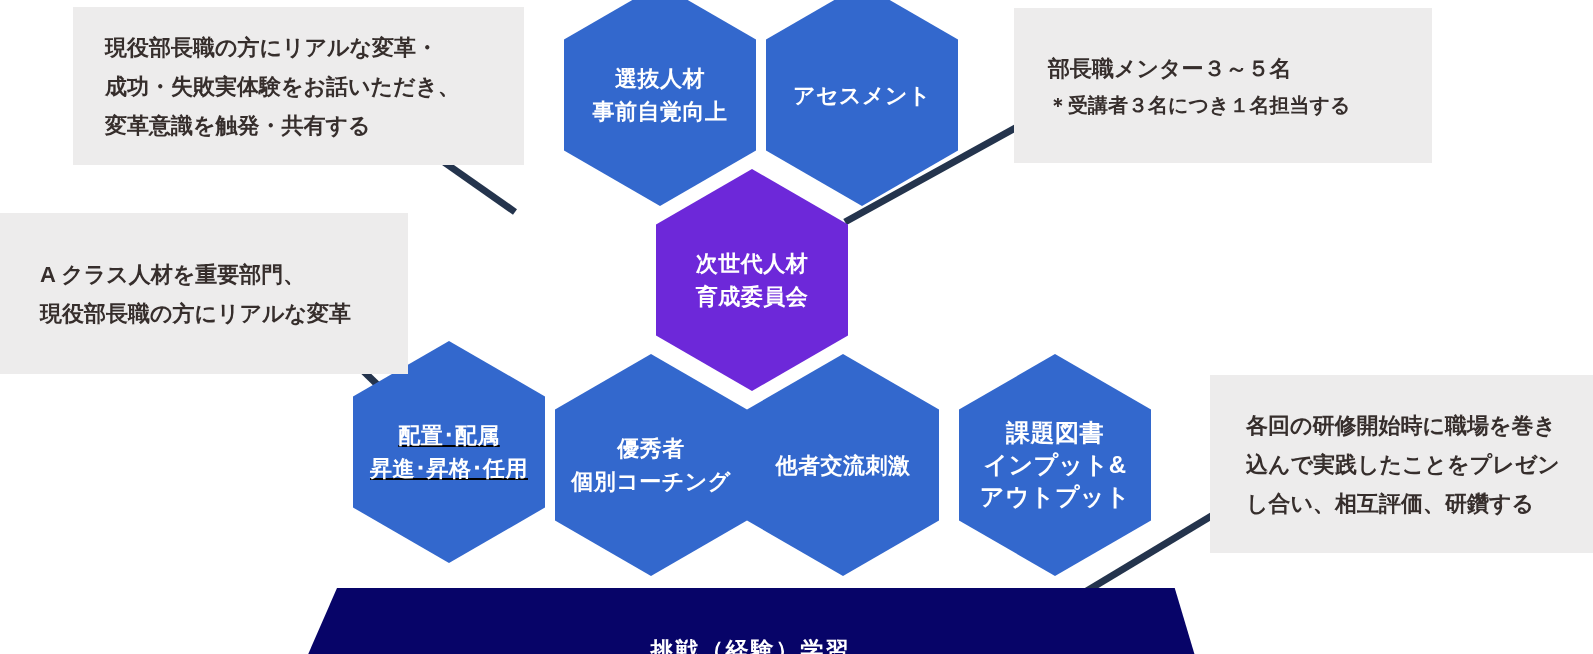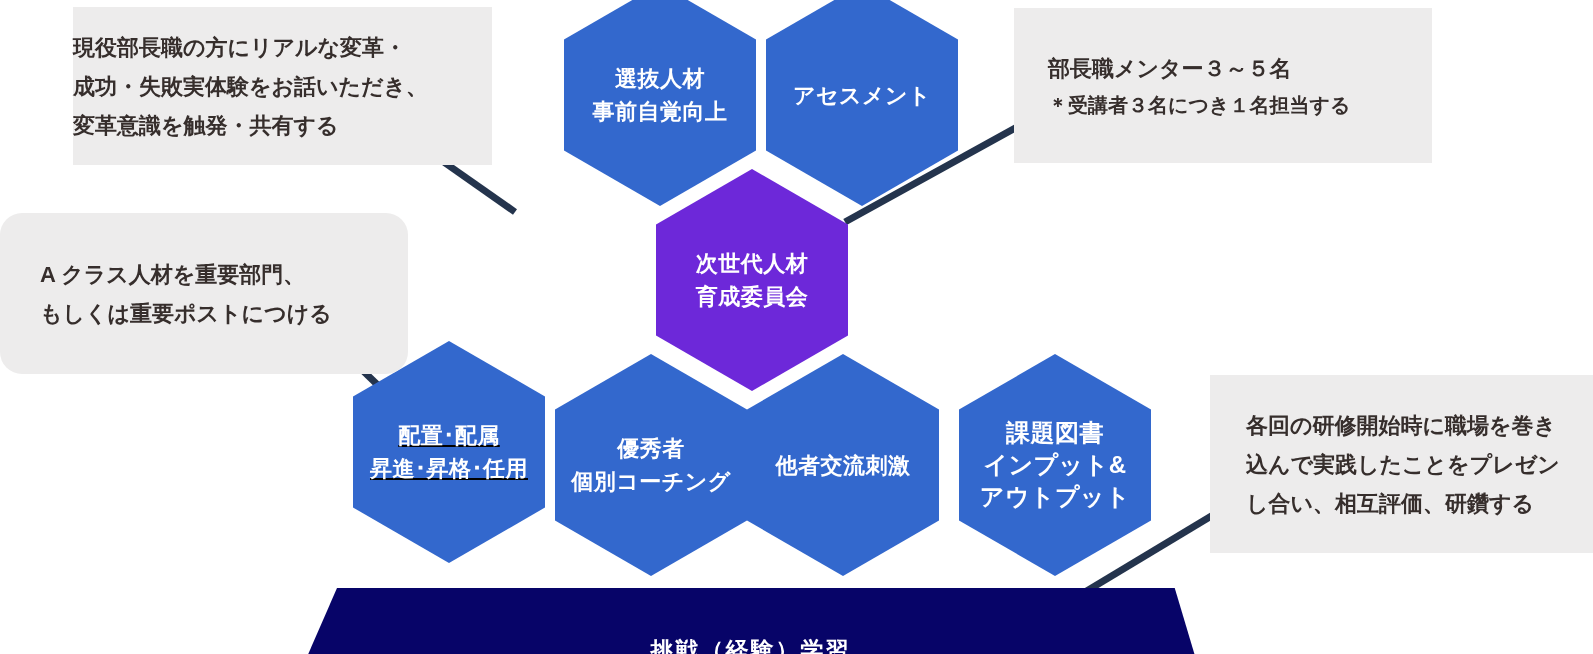--- a/index.html
+++ b/index.html
@@ -35,22 +35,22 @@
     color:#ffffff;font-weight:700;font-size:23px;letter-spacing:2px;white-space:nowrap;
   }
   
   .note-box{
     position:absolute;background:#edecec;z-index:3;
     display:flex;flex-direction:column;justify-content:center;
     color:#362e2c;font-weight:700;
   }
   .note-box .nline{display:block;font-size:22px;line-height:39px;white-space:nowrap;}
   .note-box .nline.sub{font-size:20px;line-height:34px;}
-  #note-top-left{left:73px;top:7px;width:419px;height:158px;}
-  #note-mid-left{left:0;top:213px;width:368px;height:161px;padding-left:40px;border-radius:22px;}
+  #note-top-left{left:73px;top:7px;width:419px;height:158px;padding-left:32px;}
+  #note-mid-left{left:0;top:213px;width:368px;height:161px;padding-left:40px;}
   #note-top-right{left:1014px;top:8px;width:384px;height:155px;padding-left:34px;}
   #note-bottom-right{left:1210px;top:375px;width:383px;height:178px;padding-left:36px;}
 </style>
 </head>
 <body>
 
 <div id="canvas">
 
   <svg id="connector-layer" width="1593" height="654" viewBox="0 0 1593 654">
     <line class="connector" x1="438" y1="158" x2="515" y2="212"></line>
@@ -94,21 +94,21 @@
   </div>
 
   <div id="note-top-left" class="note-box">
     <span class="nline">現役部長職の方にリアルな変革・</span>
     <span class="nline">成功・失敗実体験をお話いただき、</span>
     <span class="nline">変革意識を触発・共有する</span>
   </div>
 
   <div id="note-mid-left" class="note-box">
     <span class="nline">A クラス人材を重要部門、</span>
-    <span class="nline">もしくは重要ポストにつける</span>
+    <span class="nline">現役部長職の方にリアルな変革</span>
   </div>
 
   <div id="note-top-right" class="note-box">
     <span class="nline">部長職メンター３～５名</span>
     <span class="nline sub">＊受講者３名につき１名担当する</span>
   </div>
 
   <div id="note-bottom-right" class="note-box">
     <span class="nline">各回の研修開始時に職場を巻き</span>
     <span class="nline">込んで実践したことをプレゼン</span>

